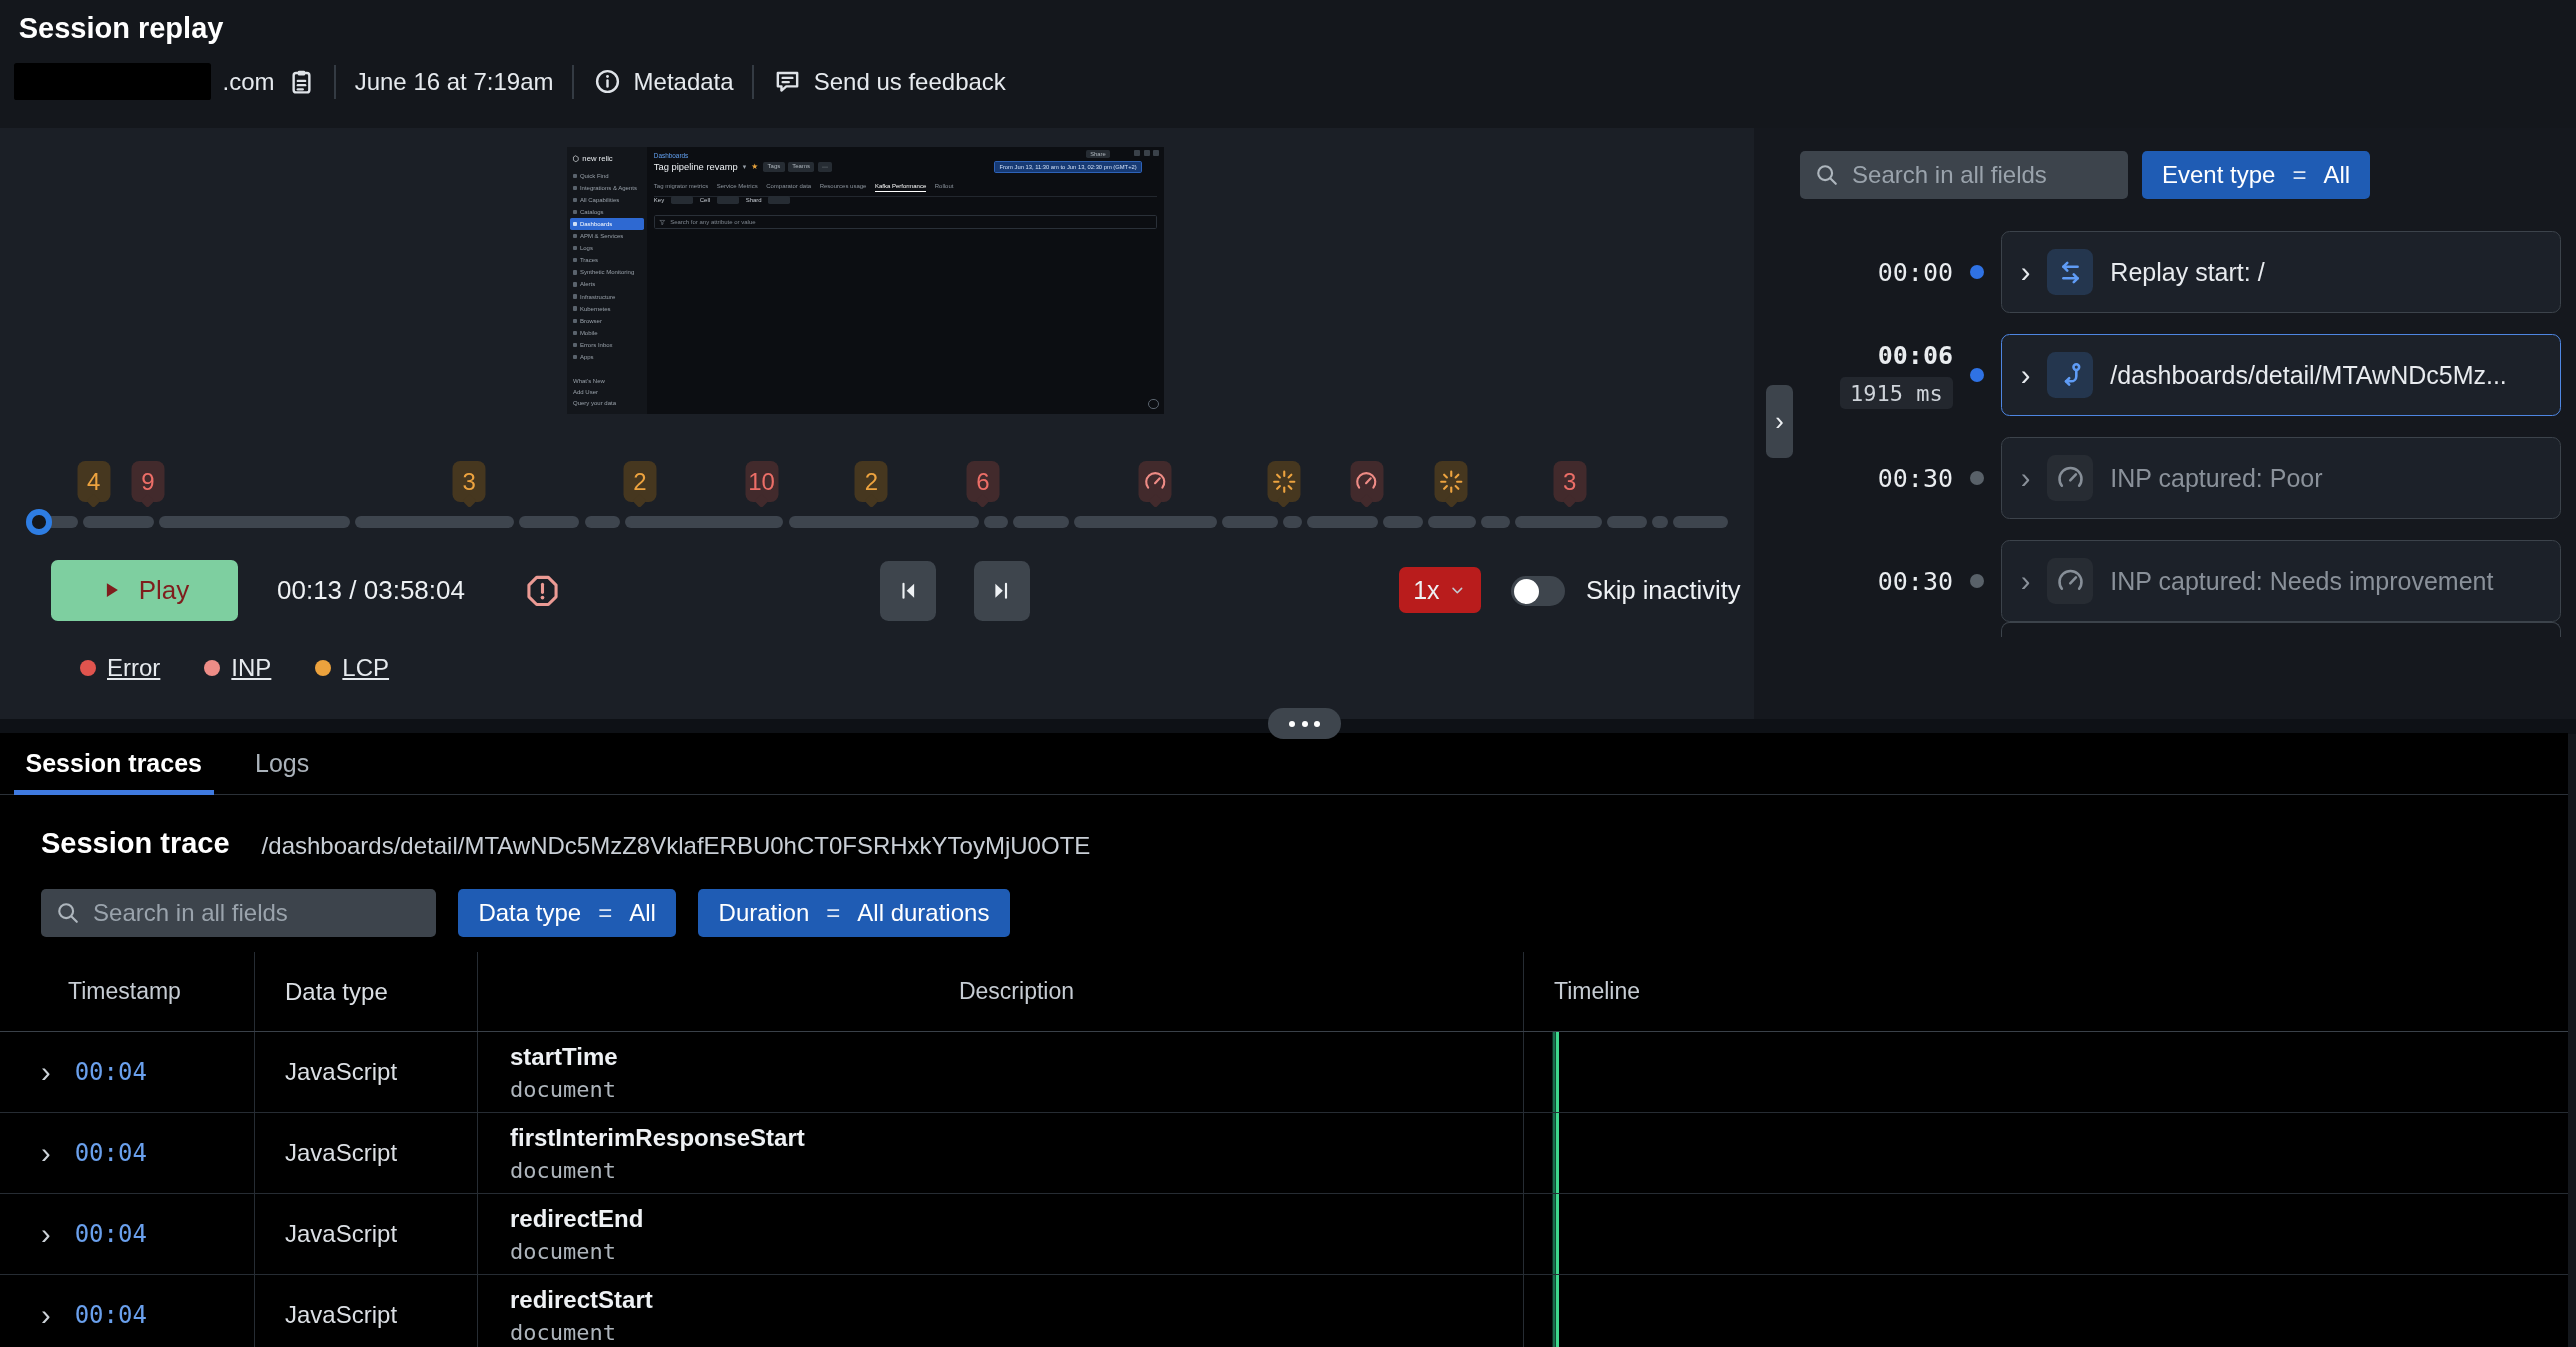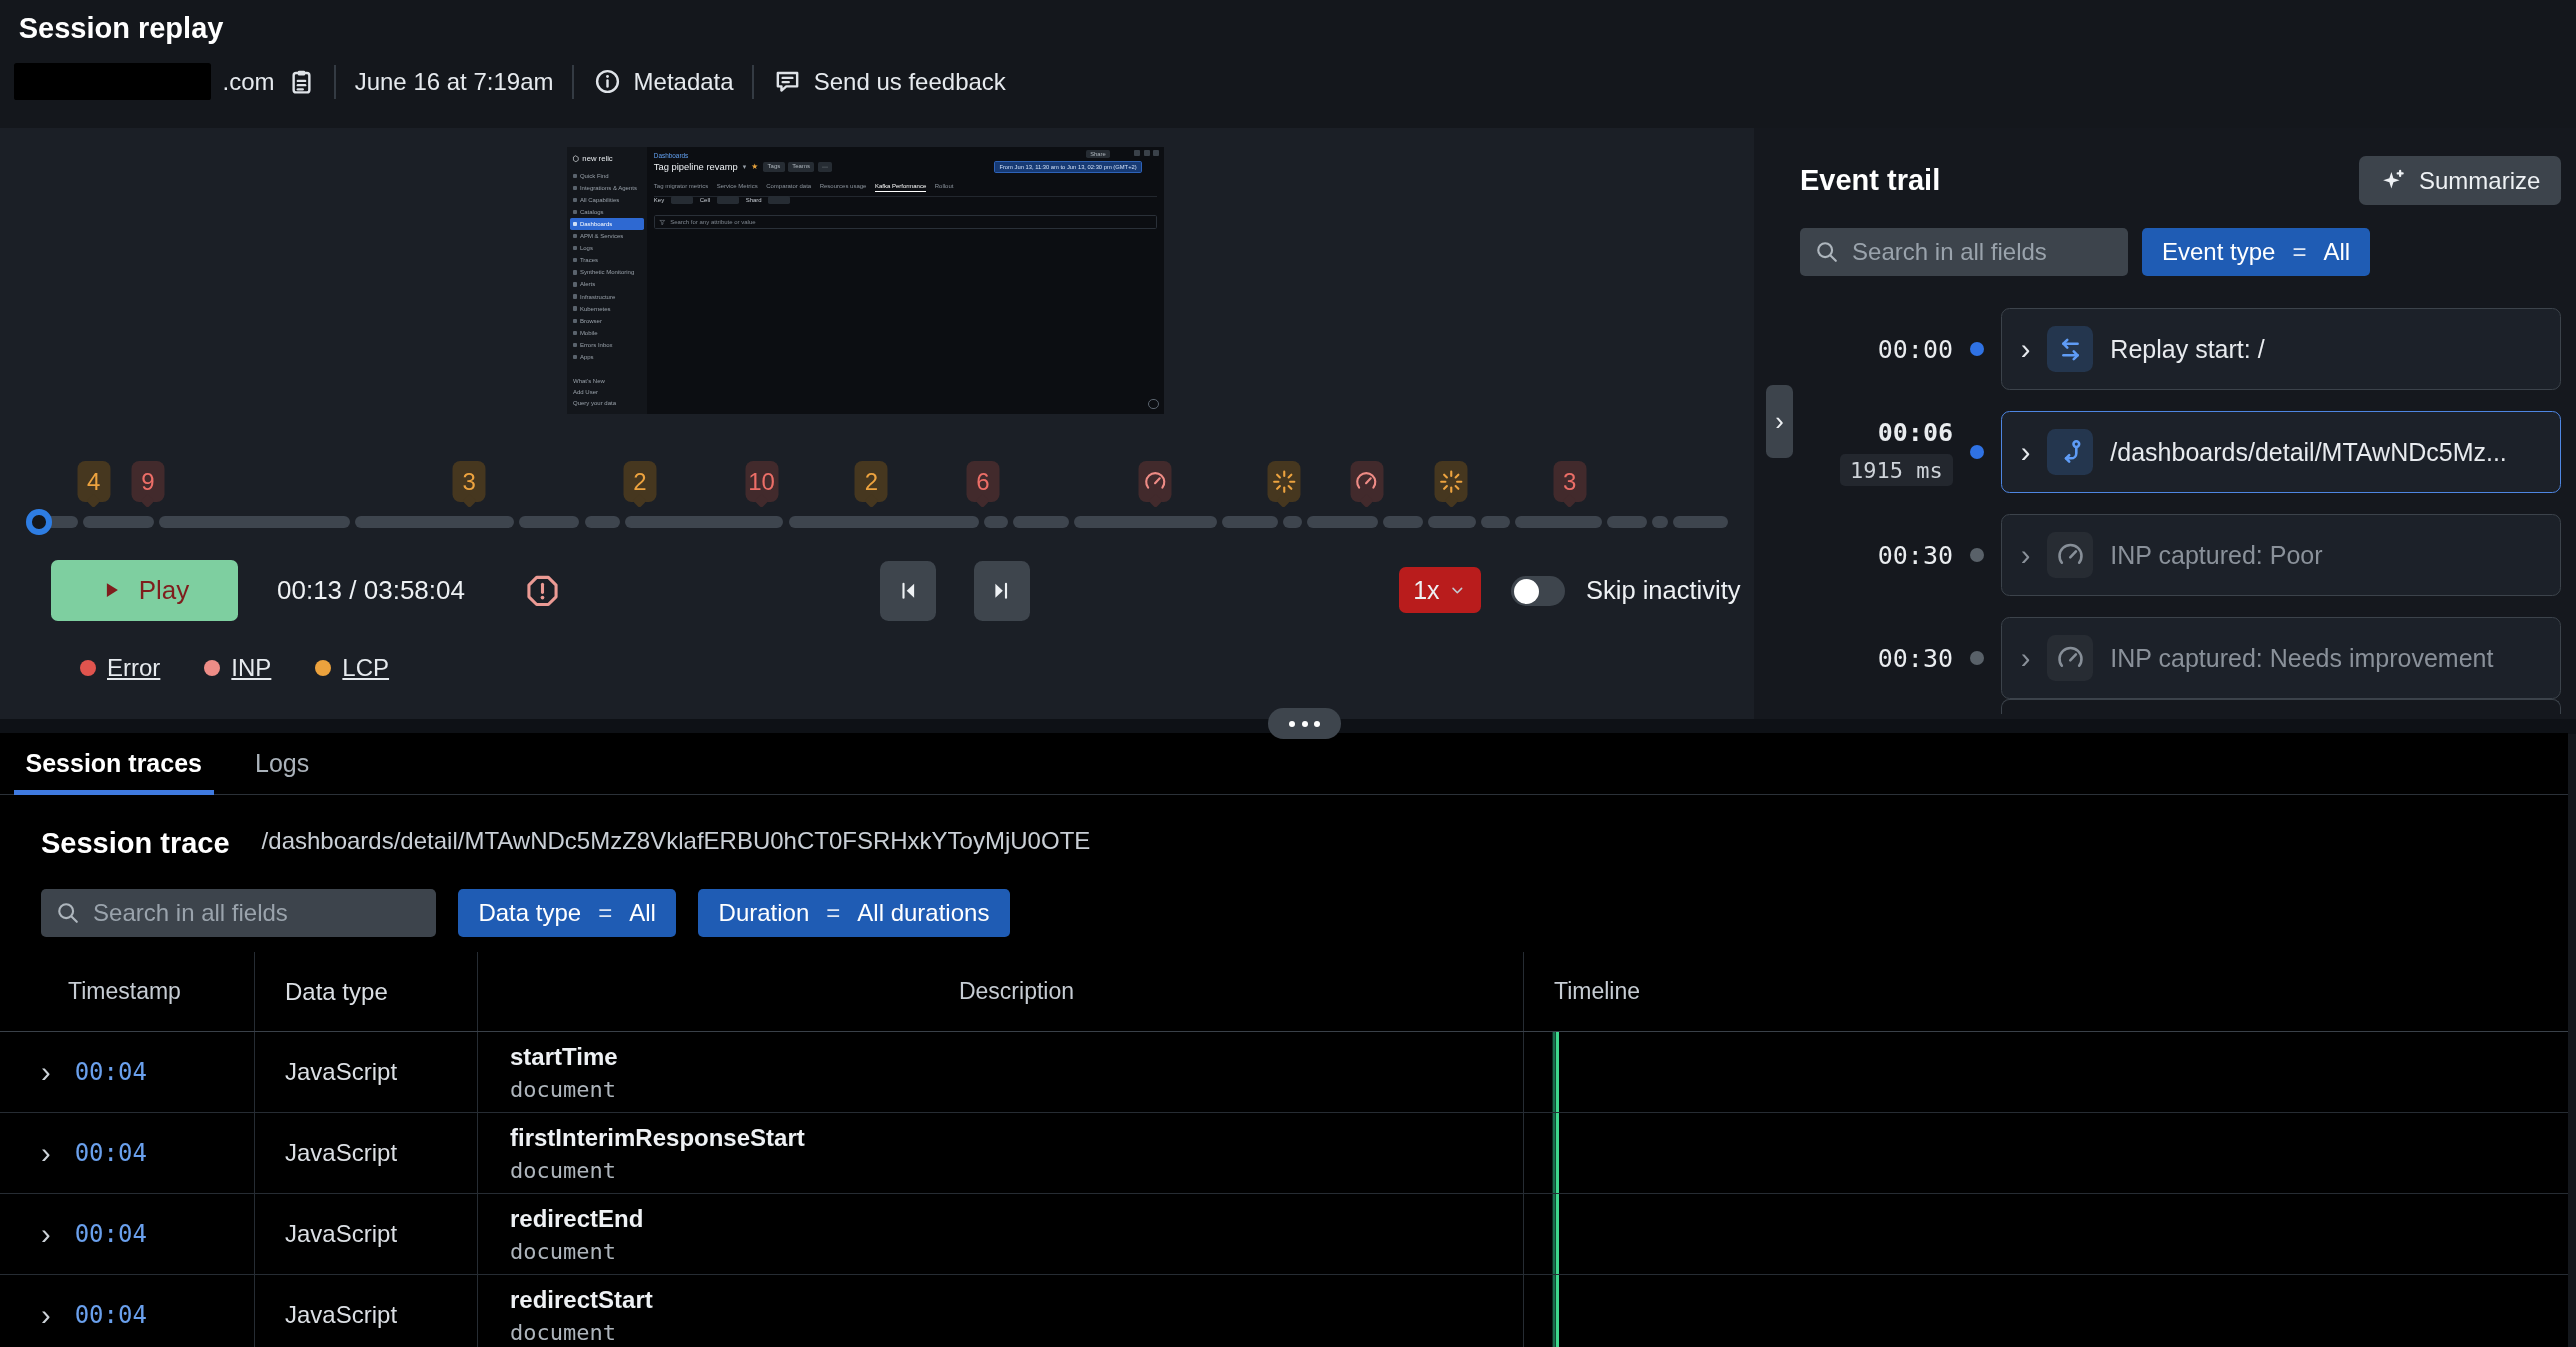--- a/index.html
+++ b/index.html
@@ -140,21 +140,21 @@
            margin-left:201px;}
   .collapse-handle{position:absolute;left:12px;top:257px;width:27px;height:73px;background:#3d444c;border:none;
             border-radius:6.8px;color:#eef1f4;font-size:25.5px;display:flex;align-items:center;justify-content:center;}
 
   
   .bottom{position:absolute;top:733px;left:0;right:8px;height:614px;background:#000000;}
   .tabs{display:flex;gap:53px;padding:0 25.5px;border-bottom:1.7px solid #2b3138;height:61px;align-items:center;}
   .tab{font-size:25px;color:#aab2ba;position:relative;height:100%;display:flex;align-items:center;cursor:default;}
   .tab.active{color:#fff;font-weight:bold;}
   .tab.active::after{content:"";position:absolute;left:-12px;right:-12px;bottom:-0.9px;height:5.1px;background:#3f7ae0;}
-  .st-head{margin:32px 0 16px 41px;display:flex;align-items:flex-start;gap:32px;}
+  .st-head{margin:32px 0 16px 41px;display:flex;align-items:flex-end;gap:32px;}
   .st-title{font-size:29px;font-weight:bold;color:#fff;}
   .st-path{font-size:24px;color:#c9cfd6;}
   .st-filters{margin:29px 0 0 41px;display:flex;gap:22px;}
   .st-search{width:395px;}
   .table{position:absolute;top:219px;left:0;right:0;bottom:0;overflow:hidden;}
   .trow{display:grid;grid-template-columns:254px 223px 1046px 1fr;border-bottom:1.7px solid #262c33;height:81px;box-sizing:border-box;}
   .trow.head{height:80px;border-bottom:1.7px solid #3a4149;color:#c6ccd3;font-size:23px;}
   .tc{display:flex;align-items:center;border-left:1.7px solid #262c33;position:relative;box-sizing:border-box;}
   .tc:first-child{border-left:none;}
   .trow.head .tc1{padding-left:68px;} .trow.head .tc2{padding-left:30px;}
@@ -459,33 +459,20 @@
             <span class="leg-dot" style="background: rgb(236, 162, 61);"></span>
             <span>LCP</span>
           </div>
         </div>
     </div>
 
     <div class="event-trail">
       <button class="collapse-handle">
           <span>›</span>
         </button>
-      <div class="et-head">
-        <div class="et-title">Event trail</div>
-        <button class="summarize-btn">
-          <span class="ico" id="ic-sparkle">
-              <svg viewBox="0 0 24 24" fill="none" stroke="currentColor" stroke-width="2" stroke-linecap="round" stroke-linejoin="round">
-                <path d="M11 4.5 L12.8 10 L18.3 11.8 L12.8 13.6 L11 19.1 L9.2 13.6 L3.7 11.8 L9.2 10 Z" fill="currentColor" stroke="none"></path>
-                <path d="M18.8 3.5 v4.4"></path>
-                <path d="M16.6 5.7 h4.4"></path>
-              </svg>
-            </span>
-          <span>Summarize</span>
-        </button>
-      </div>
       <div class="et-filters">
         <div class="search-box et-search">
           <span class="ico" id="ic-search1">
               <svg viewBox="0 0 24 24" fill="none" stroke="currentColor" stroke-width="2" stroke-linecap="round" stroke-linejoin="round">
                 <circle cx="10.5" cy="10.5" r="6.5"></circle>
                 <path d="M15.5 15.5 L20.5 20.5"></path>
               </svg>
             </span>
           <input type="text" placeholder="Search in all fields" style="">
         </div>

